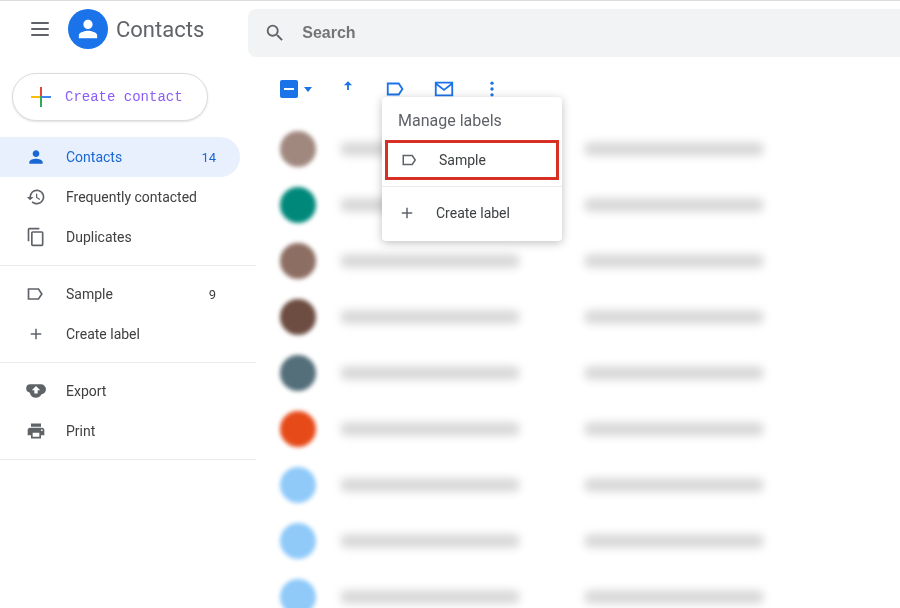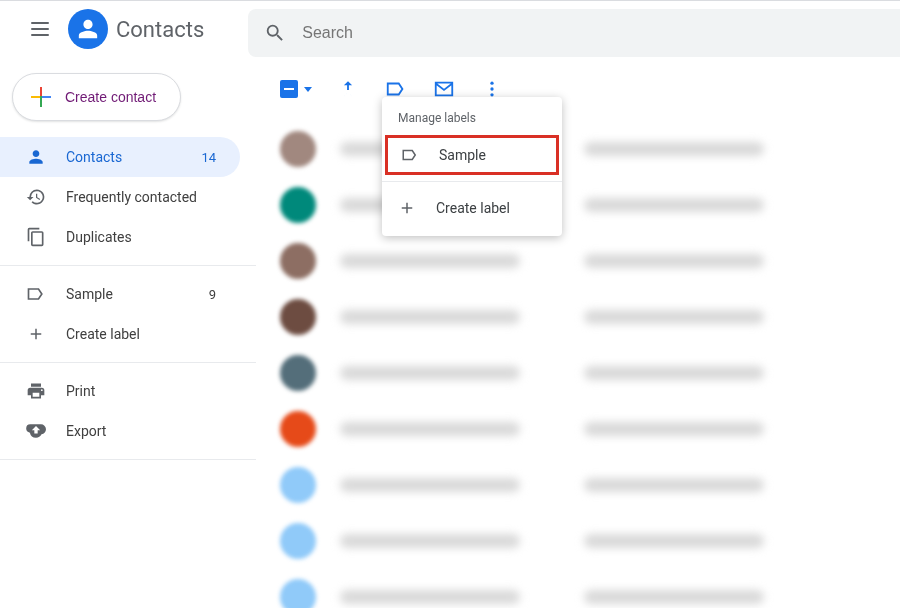--- a/index.html
+++ b/index.html
@@ -39,37 +39,37 @@
     height: 48px;
     background: #f1f3f4;
     border-radius: 8px 0 0 8px;
     display: flex;
     align-items: center;
     padding: 0 16px;
     margin-top: 8px;
   }
   .search-input {
     border: none; background: transparent; outline: none;
-    font-size: 16px; color: #5f6368; margin-left: 16px; flex: 1;
+    font-size: 16px; color: #5f6368; margin-left: 16px; flex: 1; font-weight: bold;
   }
   .body { display: flex; flex: 1; }
   .sidebar { width: 256px; padding-top: 8px; }
   .create-btn {
     margin: 8px 0 16px 12px;
     height: 48px;
     padding: 0 24px 0 16px;
     border-radius: 24px;
     border: 1px solid #dadce0;
     background: #fff;
     display: inline-flex;
     align-items: center;
     box-shadow: 0 1px 2px rgba(60,64,67,0.15);
     cursor: pointer;
-    font-family: Liberation Sans, sans-serif;
-    color: #701a75;
+    font-family: Liberation Mono, monospace;
+    color: #8b5cf6;
   }
   .plus-logo { width: 24px; height: 24px; margin-right: 12px; position: relative; }
   .plus-logo .v { position: absolute; left: 11px; top: 2px; width: 2px; height: 20px; }
   .plus-logo .h { position: absolute; top: 11px; left: 2px; height: 2px; width: 20px; }
   .plus-logo .v1 { top:2px; height:9px; background:#ea4335; }
   .plus-logo .v2 { top:11px; height:11px; background:#34a853; }
   .plus-logo .h1 { left:2px; width:9px; background:#fbbc04; }
   .plus-logo .h2 { left:13px; width:9px; background:#4285f4; }
   .create-btn span.label { font-size: 14px; font-weight: 500; }
   .nav-item {
@@ -134,21 +134,21 @@
     left: 126px;
     top: 40px;
     width: 180px;
     background: #fff;
     box-shadow: 0 2px 10px rgba(0,0,0,0.25);
     border-radius: 4px;
     padding: 8px 0 8px 0;
     z-index: 10;
   }
   .popup-header {
-    font-size: 12px;
+    font-size: 16px;
     color: #5f6368;
     padding: 6px 7px 10px 16px;
   }
   .popup-item {
     height: 40px;
     display: flex;
     align-items: center;
     padding: 0 16px;
     cursor: pointer;
     color: #3c4043;
@@ -253,33 +253,33 @@
         </span>
         <span class="nav-label">Create label</span>
       </div>
 
       <div class="nav-divider"></div>
 
 
       <div class="nav-item">
         <span class="nav-icon">
           <svg width="20" height="20" viewBox="0 0 24 24">
+              <path fill="#5f6368" d="M19.35 10.04A7.49 7.49 0 0 0 12 4a7.5 7.5 0 0 0-6.65 4.04A6 6 0 0 0 6 20h13a5 5 0 0 0 .35-9.96zM17 13l-5 5-5-5h3V9h4v4h3z" transform="rotate(180 12 12)"></path>
+            </svg>
+        </span>
+        <span class="nav-label">Export</span>
+      </div>
+
+      <div class="nav-item">
+        <span class="nav-icon">
+          <svg width="20" height="20" viewBox="0 0 24 24">
               <path fill="#5f6368" d="M19 8H5a3 3 0 0 0-3 3v6h4v4h12v-4h4v-6a3 3 0 0 0-3-3zm-3 11H8v-5h8v5zm3-7a1 1 0 1 1 0-2 1 1 0 0 1 0 2zM18 3H6v4h12V3z"></path>
             </svg>
         </span>
         <span class="nav-label">Print</span>
-      </div>
-
-      <div class="nav-item">
-        <span class="nav-icon">
-          <svg width="20" height="20" viewBox="0 0 24 24">
-              <path fill="#5f6368" d="M19.35 10.04A7.49 7.49 0 0 0 12 4a7.5 7.5 0 0 0-6.65 4.04A6 6 0 0 0 6 20h13a5 5 0 0 0 .35-9.96zM17 13l-5 5-5-5h3V9h4v4h3z" transform="rotate(180 12 12)"></path>
-            </svg>
-        </span>
-        <span class="nav-label">Export</span>
       </div>
 
       <div class="nav-divider"></div>
 
     </div>
 
     <div class="main">
       <div class="toolbar">
         <div class="select-all">
           <div class="select-checkbox">

